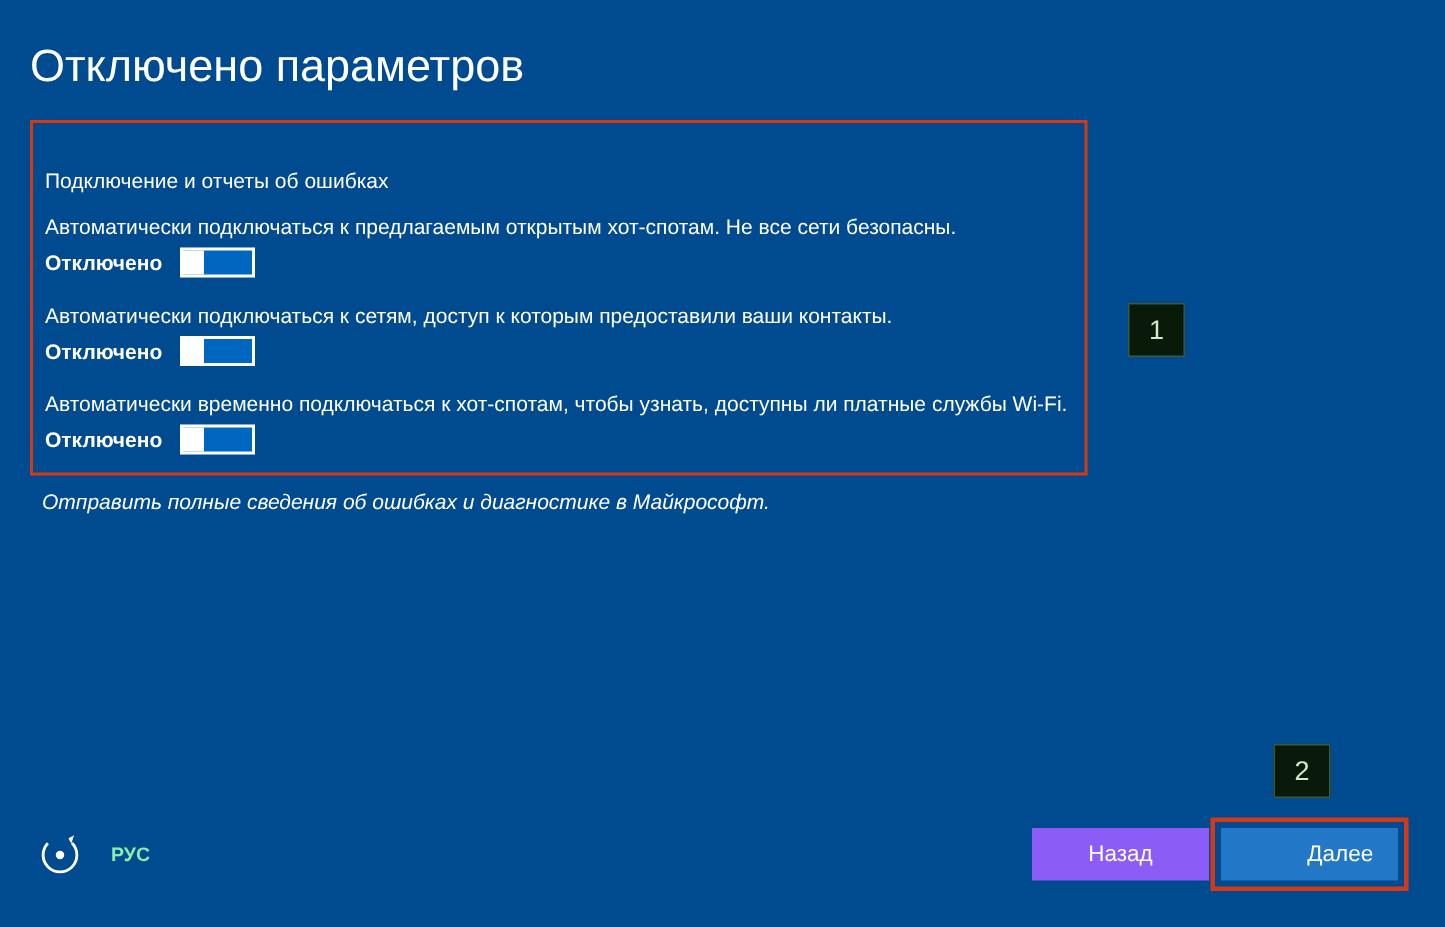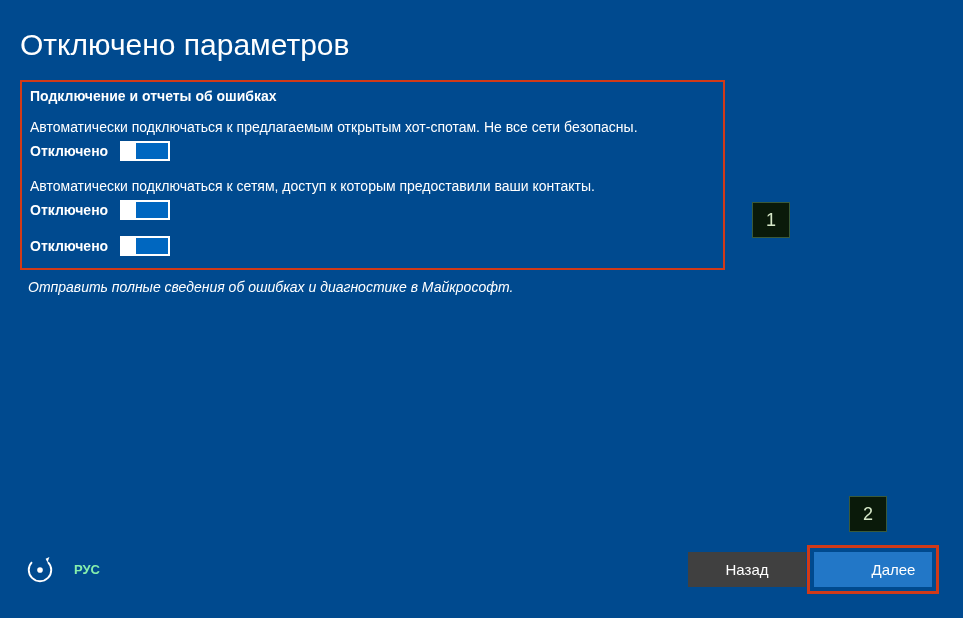--- a/index.html
+++ b/index.html
@@ -25,23 +25,24 @@
       padding: 0 20px;
     }
     .section-box {
       border: 2px solid #d13a18;
       padding: 6px 8px 12px 8px;
       position: relative;
       width: 705px;
     }
     .section-heading {
       font-size: 14px;
-      font-weight: 700;
+      font-weight: 400;
       color: #ffffff;
       margin-bottom: 14px;
+      margin-top: 24px;
     }
     .setting {
       margin-bottom: 16px;
     }
     .setting:last-child {
       margin-bottom: 0;
     }
     .setting-desc {
       font-size: 14px;
       line-height: 1.35;
@@ -151,21 +152,21 @@
     .btn {
       width: 118px;
       height: 35px;
       font-size: 15px;
       color: #ffffff;
       border: none;
       cursor: pointer;
       font-family: inherit;
     }
     .btn-back {
-      background: #404040;
+      background: #8b5cf6;
     }
     .btn-next-wrap {
       border: 3px solid #d13a18;
       padding: 4px;
       display: inline-block;
     }
     .btn-next {
       background: #2277c7;
       padding-left: 41px;
     }
@@ -193,20 +194,21 @@
       <div class="setting-desc">Автоматически подключаться к сетям, доступ к которым предоставили ваши контакты.</div>
       <div class="setting-row">
         <span class="setting-state">Отключено</span>
         <div class="toggle off">
             <div class="knob"></div>
           </div>
       </div>
     </div>
 
     <div class="setting">
+      <div class="setting-desc">Автоматически временно подключаться к хот-спотам, чтобы узнать, доступны ли платные службы Wi-Fi.</div>
       <div class="setting-row">
         <span class="setting-state">Отключено</span>
         <div class="toggle off">
             <div class="knob"></div>
           </div>
       </div>
     </div>
   </div>
 
   <div class="outside-setting">

